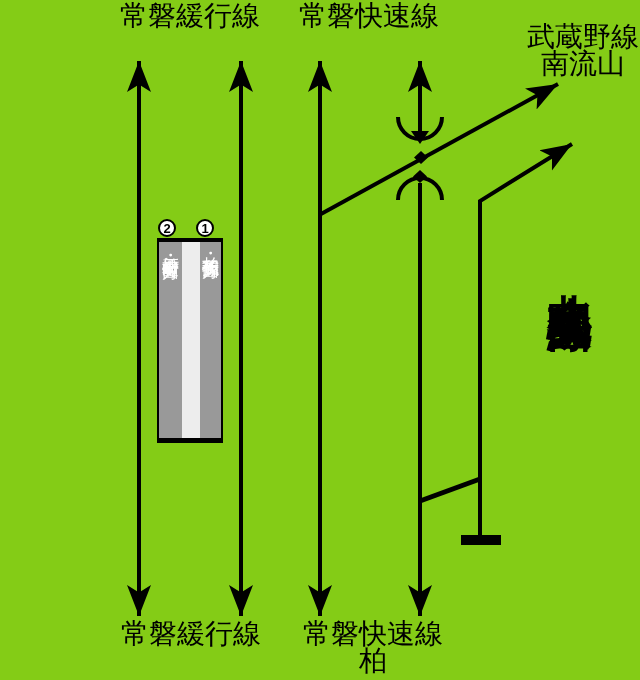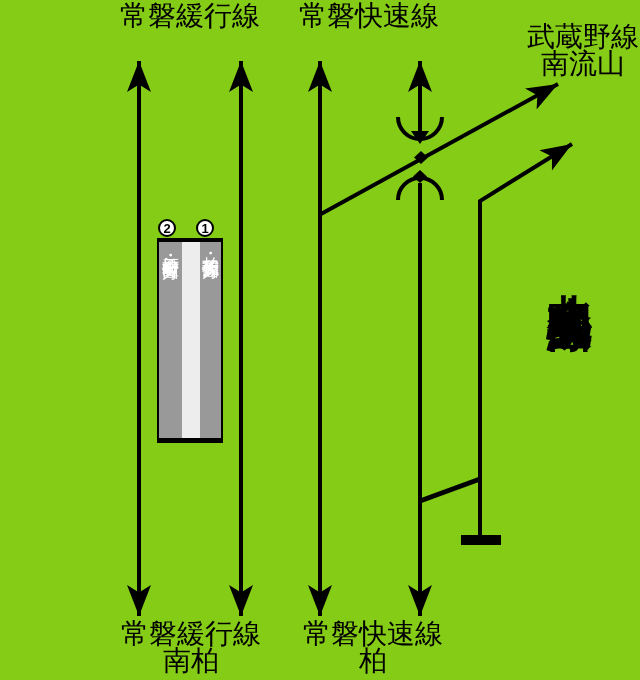--- a/index.html
+++ b/index.html
@@ -135,21 +135,20 @@
     <div>常磐快速線</div>
   </div>
 
   <div class="station-label" style="left:583px; top:23px;">
     <div>武蔵野線</div>
     <div>南流山</div>
   </div>
 
   <div class="station-label" style="left:191px; top:620px;">
     <div>常磐緩行線</div>
-    <div>南柏</div>
   </div>
 
   <div class="station-label" style="left:373px; top:620px;">
     <div>常磐快速線</div>
     <div>柏</div>
   </div>
 
   <div class="platform">
     <div class="platform-col gray col-left">
       <span class="vtext">新松戸・金町方面</span>

